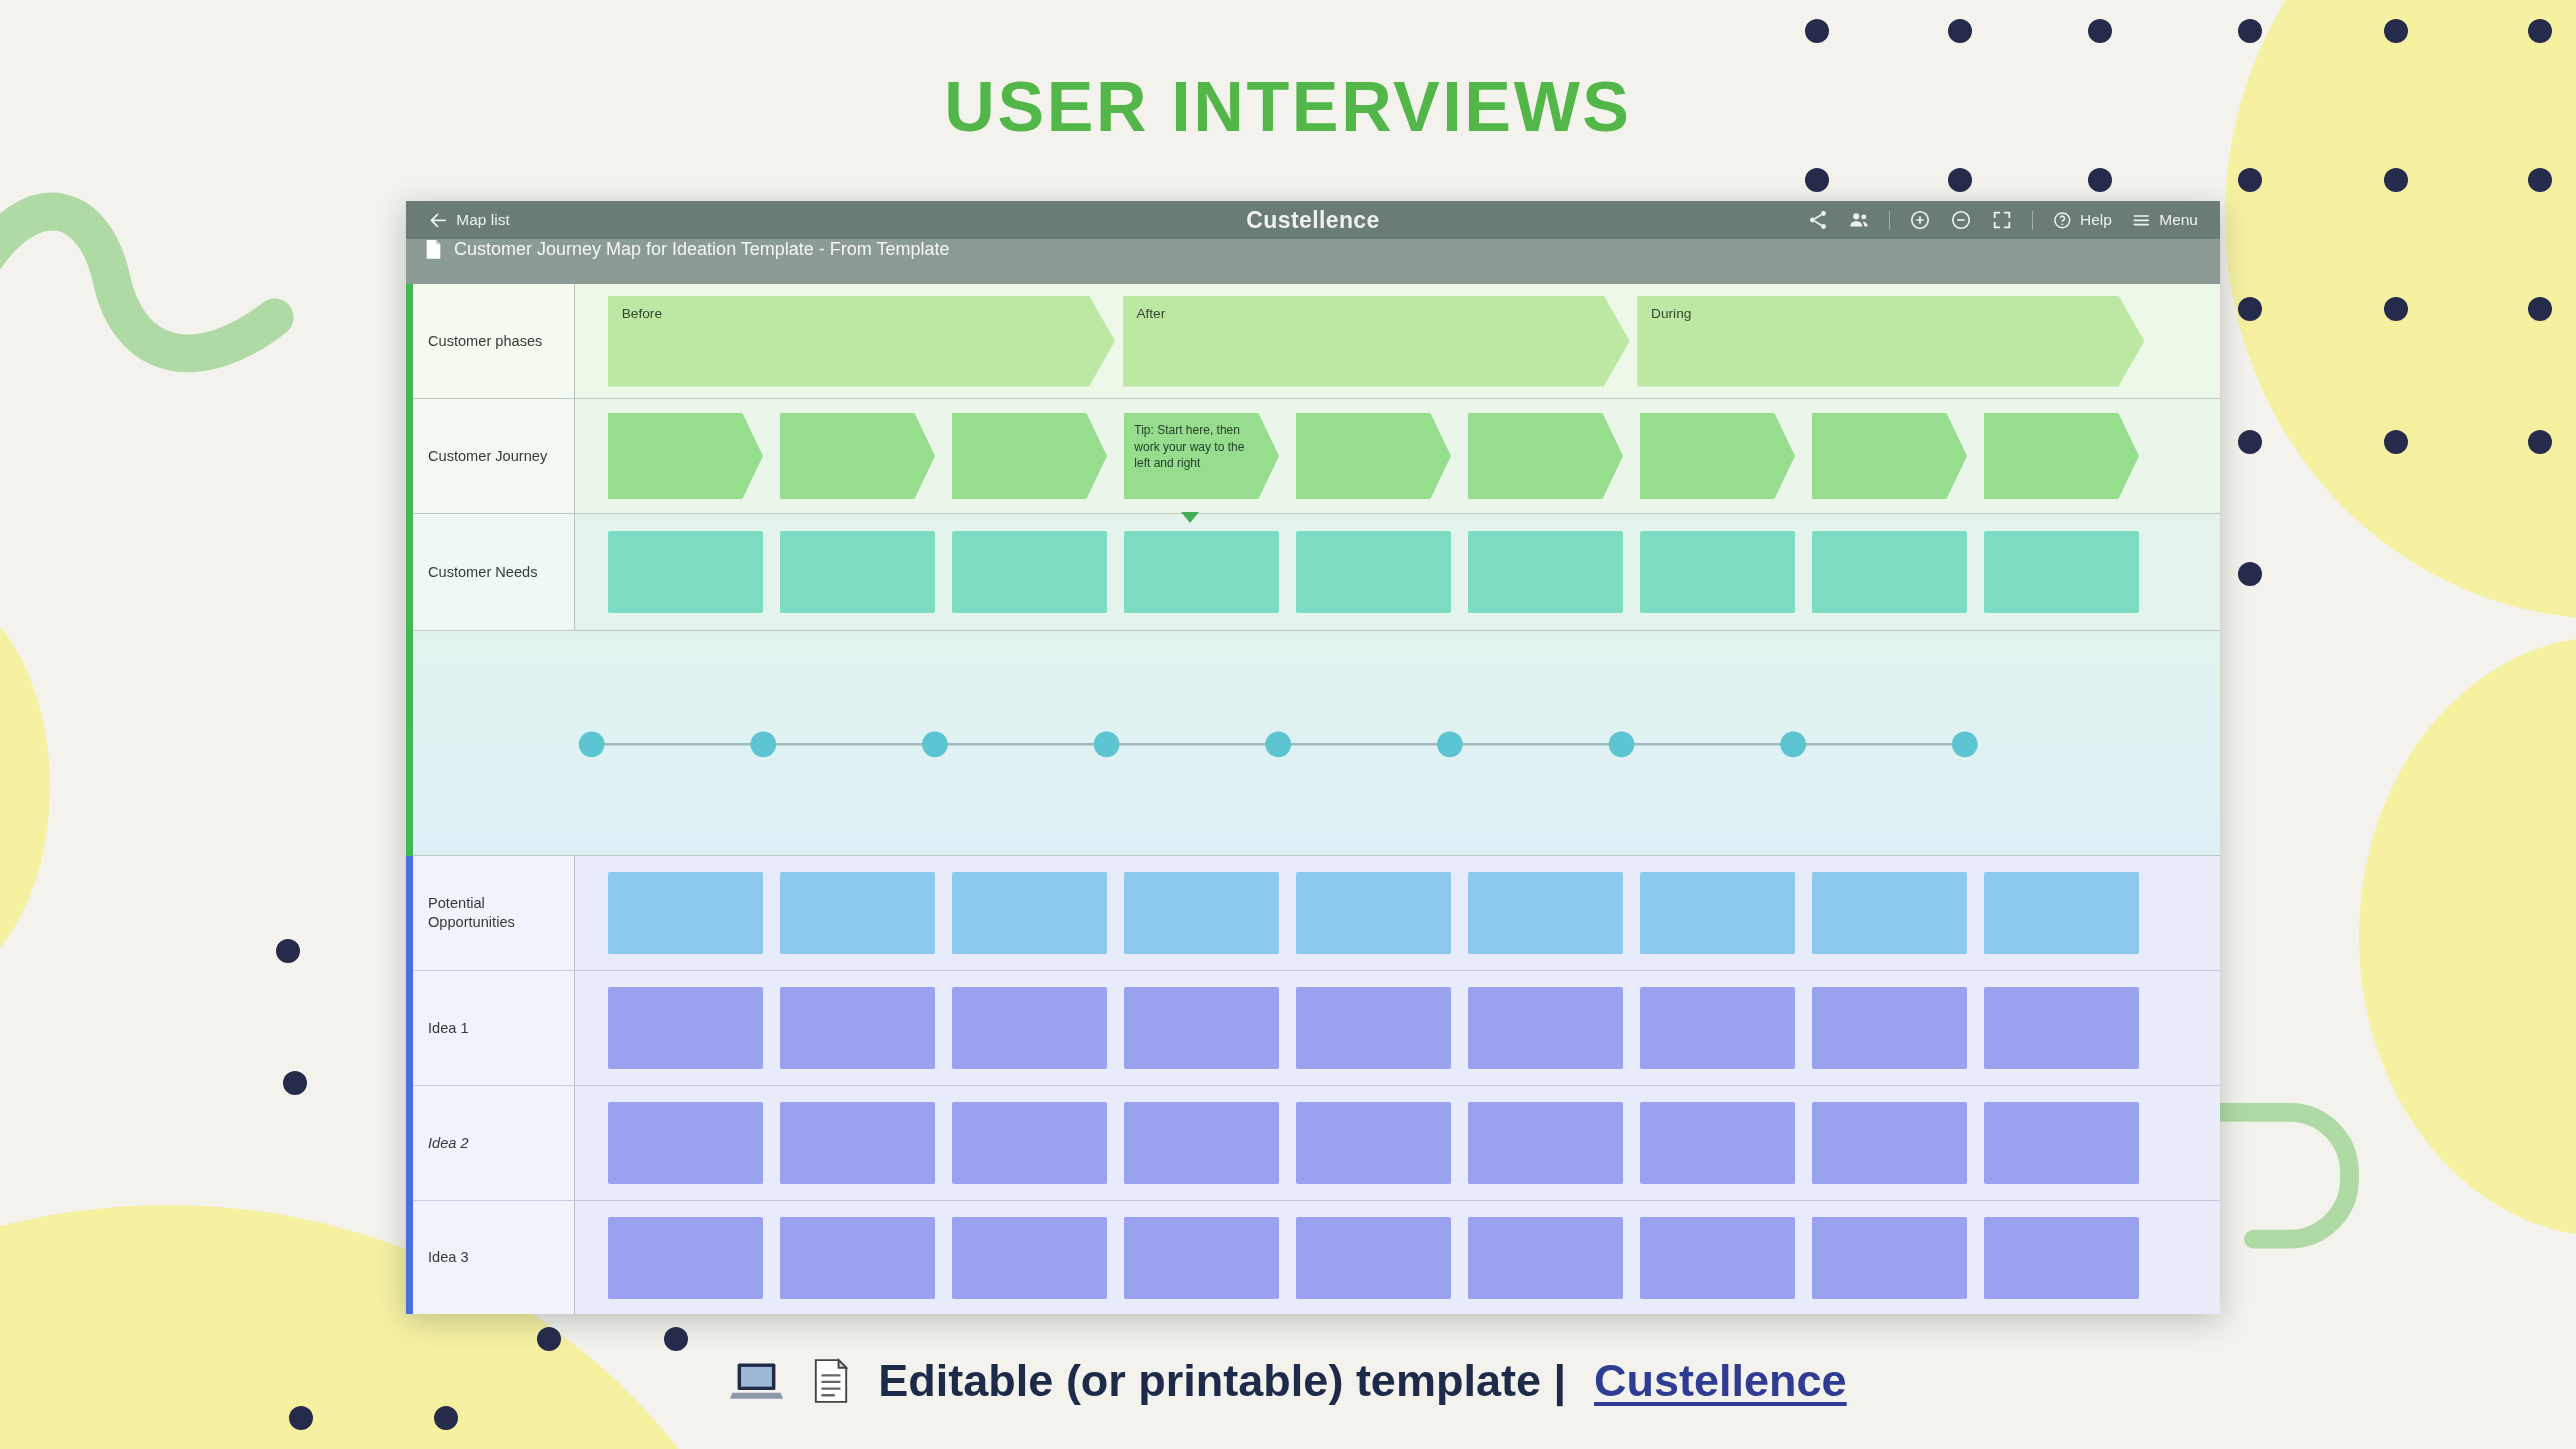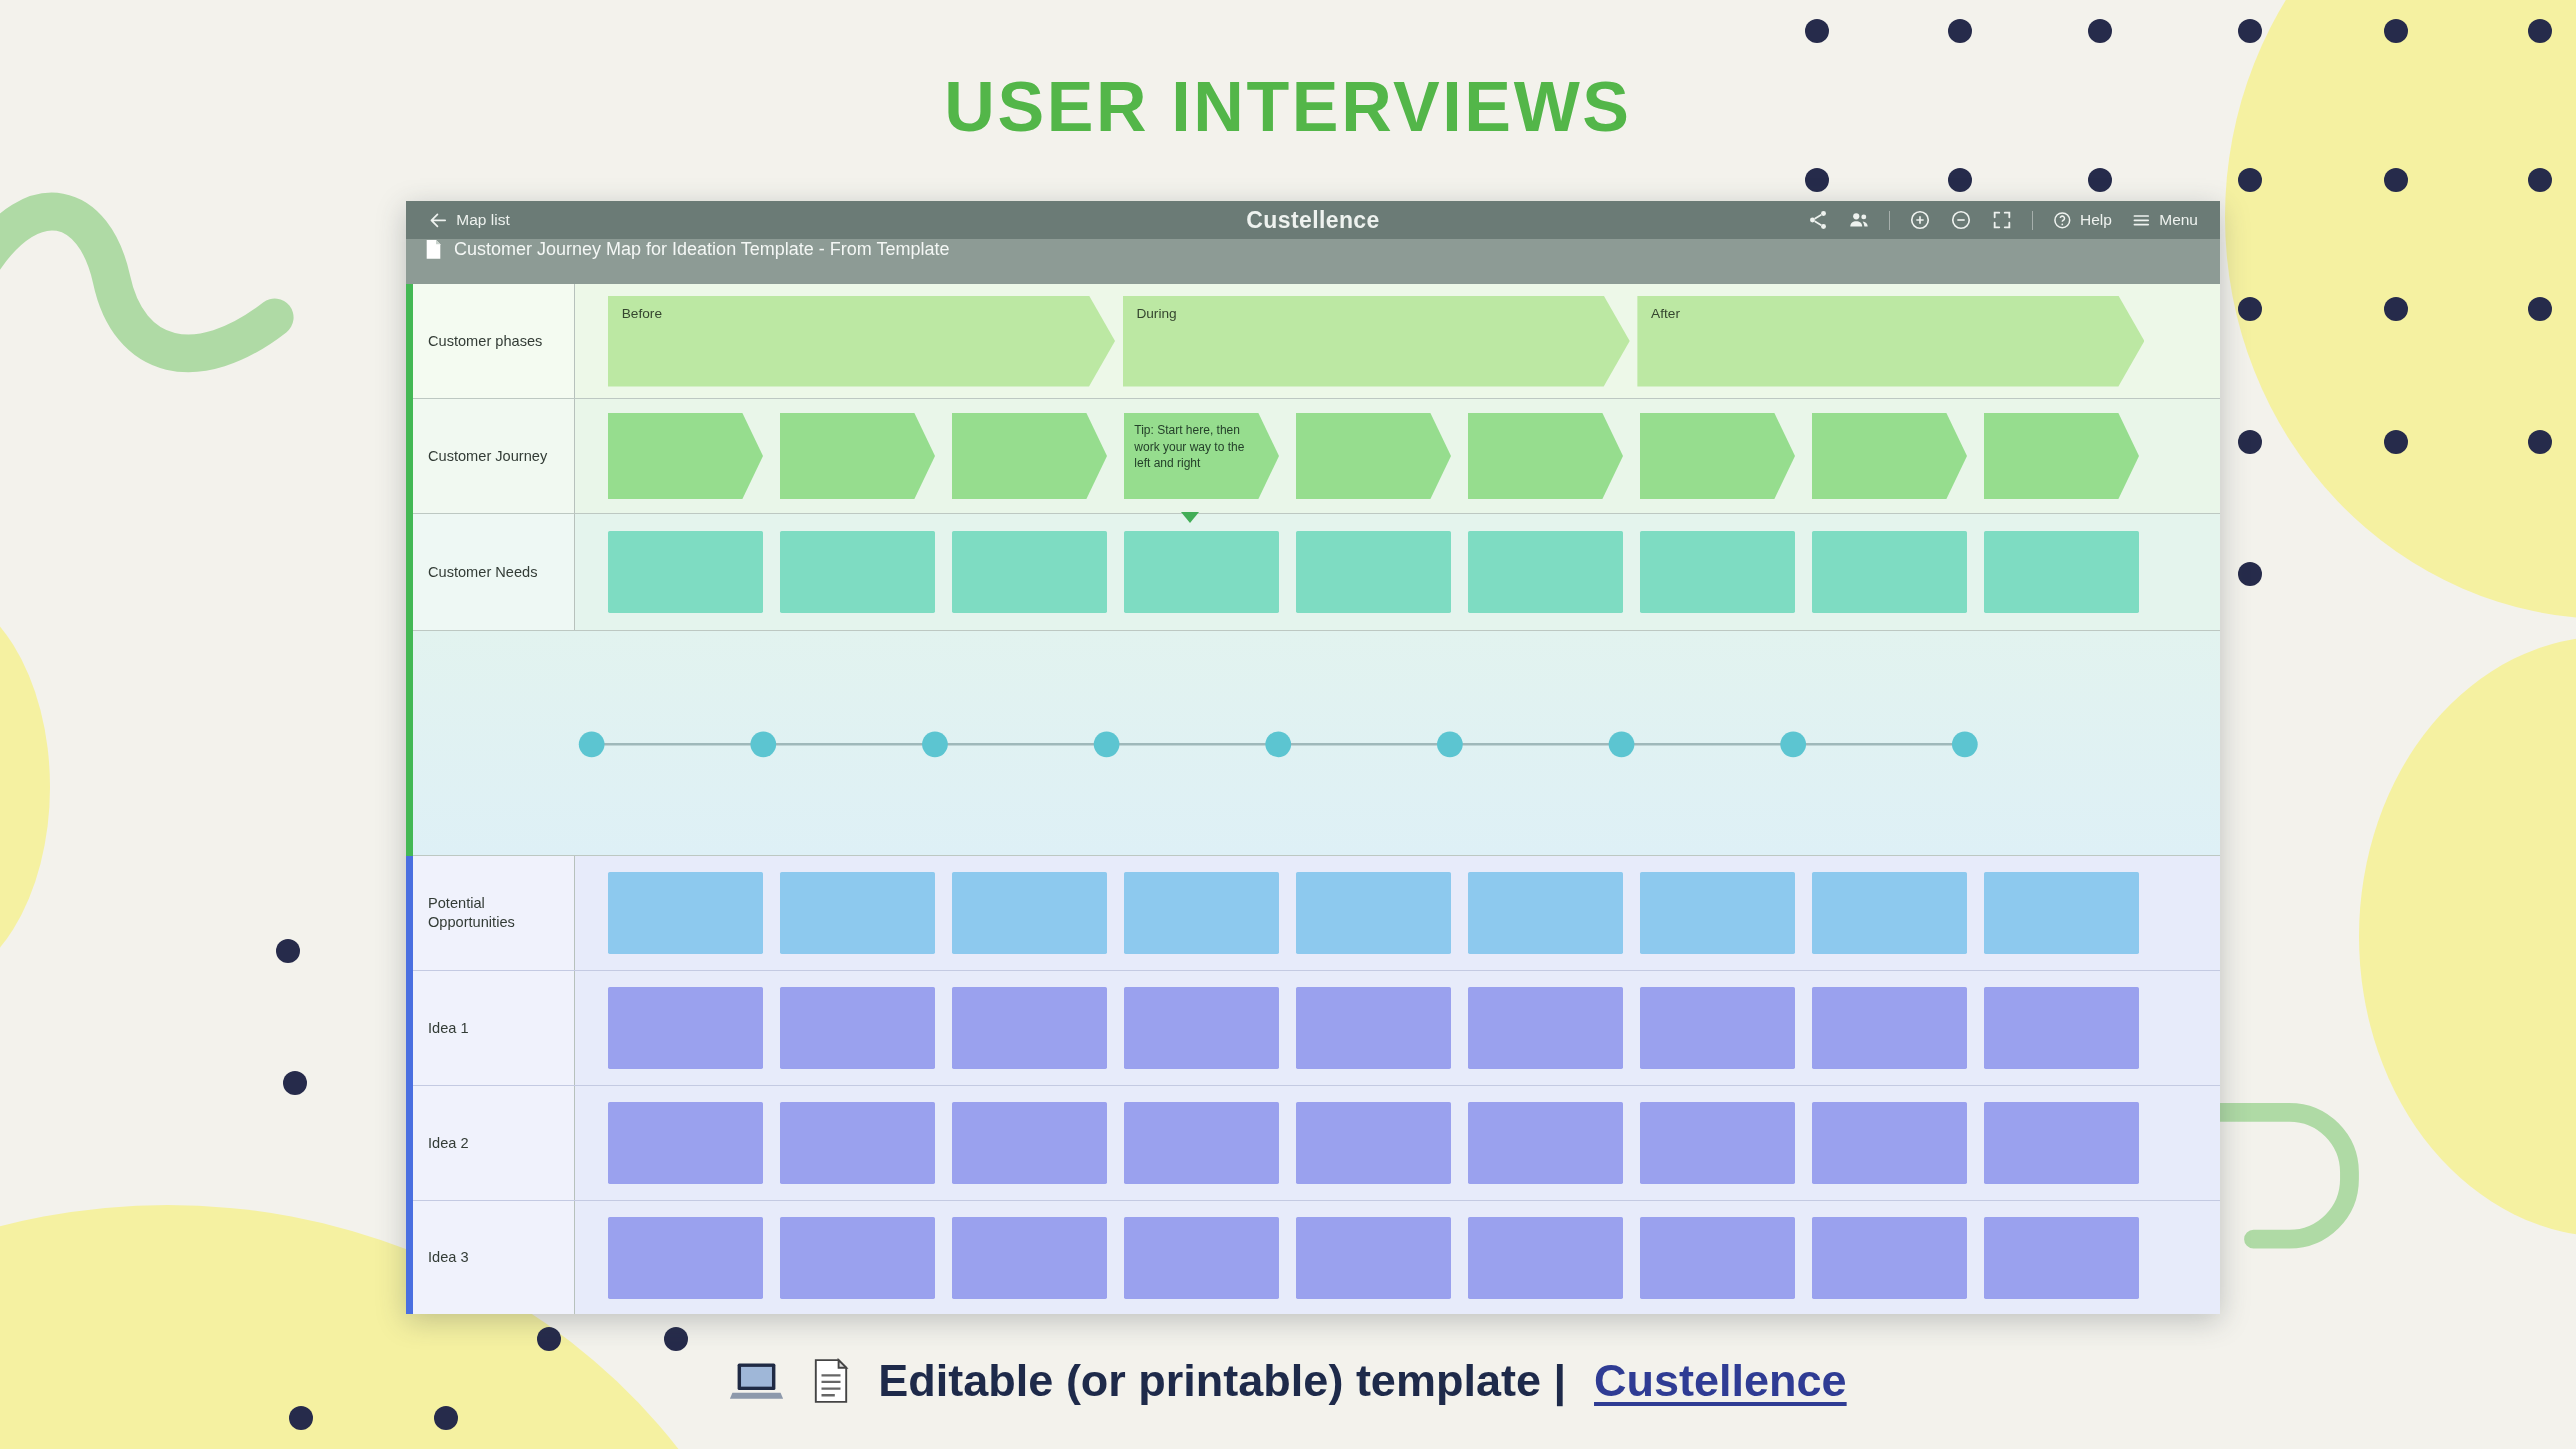--- a/index.html
+++ b/index.html
@@ -45,21 +45,21 @@
   .strip-blue  { top: 572px; height: 459px; background: var(--strip-blue, #4a6fe0); }
 
   .lane { display: flex; position: relative; border-bottom: 0.9px solid #bdc8c2; }
   .lane-phases { height: 115px; background: #edf8e8; }
   .lane-journey { height: 115px; background: #e9f6e9; z-index: 2; }
   .lane-needs { height: 117px; background: #e4f4ed; }
   .lane-curve { height: 225px; background: linear-gradient(180deg, #e2f3ef, #def0f6); }
   .lane-opp, .lane-idea1, .lane-idea2, .lane-idea3 { background: #e7ebfa; border-color: #c4cae2; }
   .lane-opp { height: 115px; }
   .lane-idea1 { height: 115px; }
-  .lane-idea2 { height: 115px; }
+  .lane-idea2 { height: 115px; font-style: italic; }
   .lane-idea3 { height: 113px; border-bottom: none; }
 
   .lane-label { flex: 0 0 169px; width: 169px; padding: 10.3px 15.5px 10.3px 22px;
     display: flex; align-items: center; font-size: 14.6px; line-height: 1.3; color: #333c36;
     border-right: 0.9px solid #b7c1bc; background: rgba(255,255,255,.38); }
   .lane-curve .lane-label { align-items: flex-start; padding-top: 38px; }
 
   .lane-content { flex: 1; position: relative; display: flex; align-items: center;
     gap: 17px; padding-left: 33px; }
   .lane-phases .lane-content { gap: 7.7px; }
@@ -216,22 +216,22 @@
     </div>
 
     <div class="board">
       <div class="strip strip-green"></div>
       <div class="strip strip-blue"></div>
 
       <div class="lane lane-phases">
         <div class="lane-label">Customer phases</div>
         <div class="lane-content">
           <div class="phase-card"><span>Before</span></div>
+          <div class="phase-card"><span>After</span></div>
           <div class="phase-card"><span>During</span></div>
-          <div class="phase-card"><span>After</span></div>
         </div>
       </div>
 
       <div class="lane lane-journey">
         <div class="lane-label">Customer Journey</div>
         <div class="lane-content">
           <div class="rep">
             <div class="journey-card"></div>
           <div class="journey-card"></div><div class="journey-card"></div></div>
           <div class="journey-card tip">

